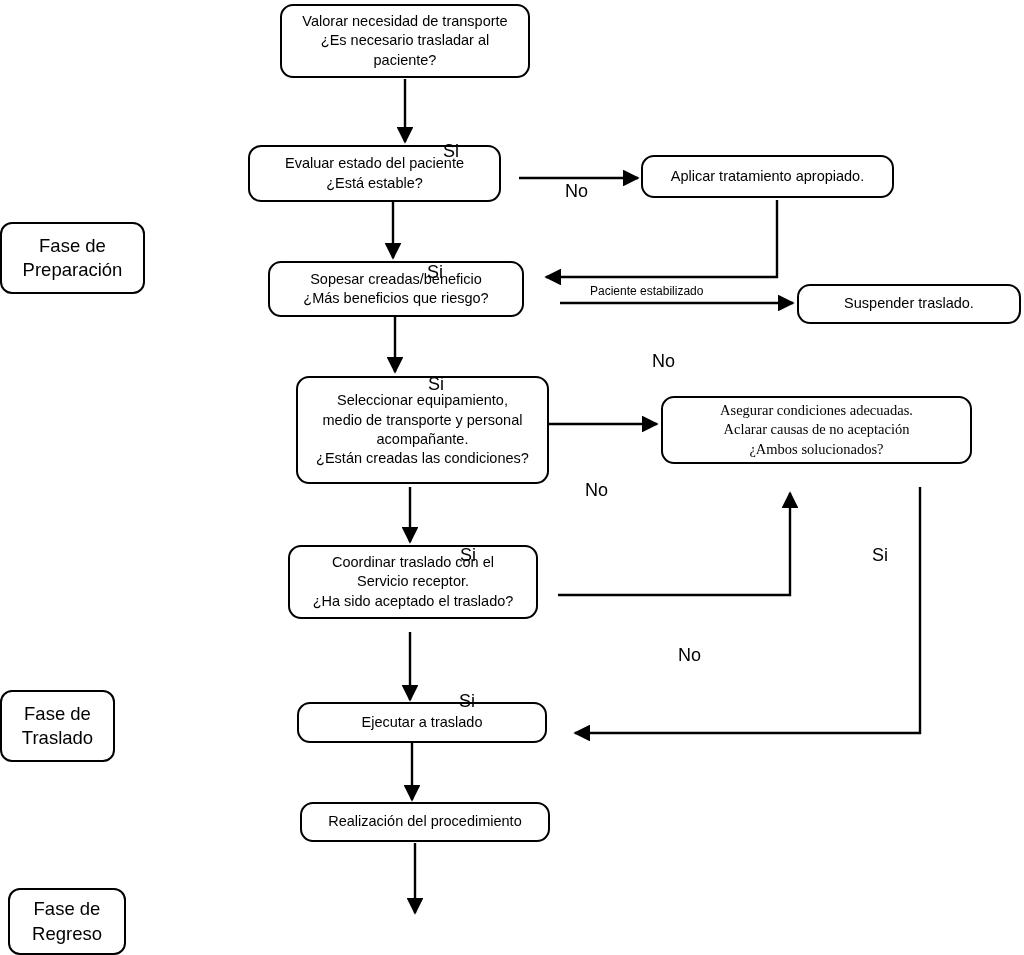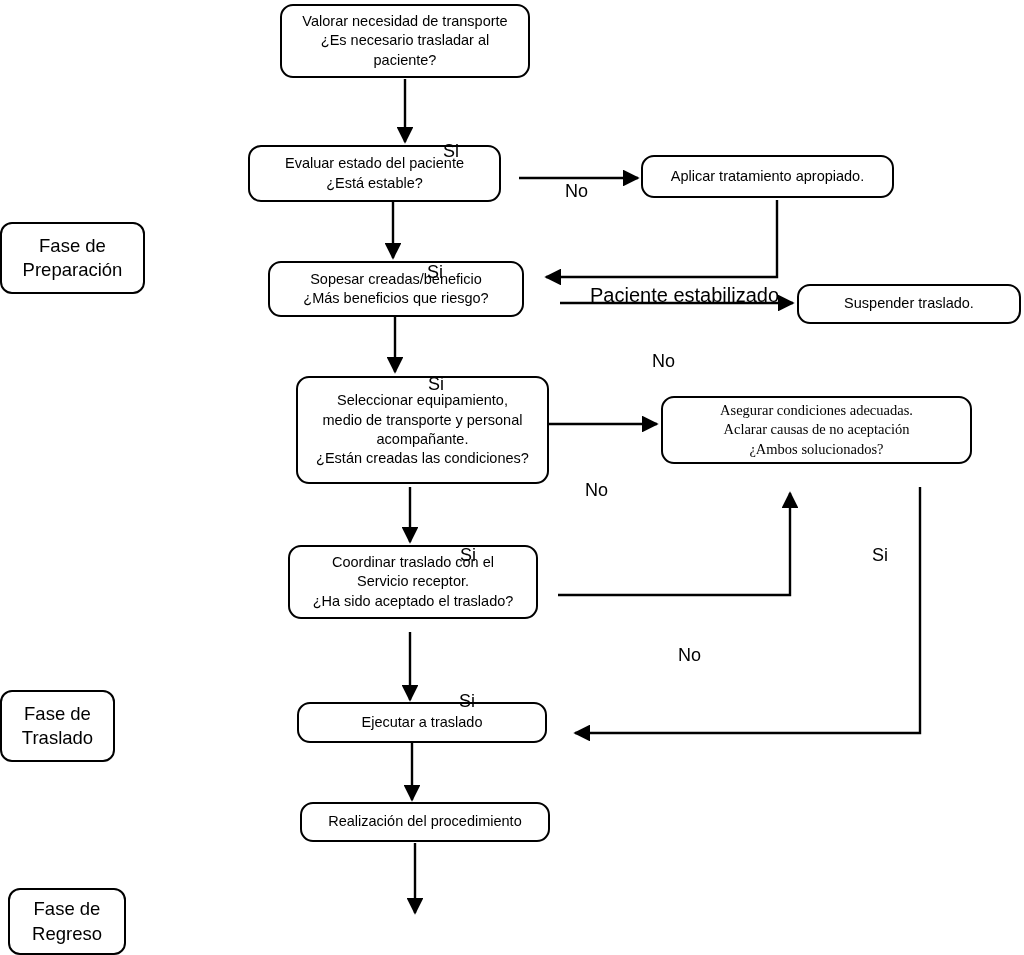--- a/index.html
+++ b/index.html
@@ -61,21 +61,21 @@
   }
   .edge-label {
     position: absolute;
     font-size: 18px;
     line-height: 1;
     white-space: nowrap;
     color: #000000;
     margin-top: 40px;
   }
   .edge-label.small {
-    font-size: 20px;
+    font-size: 12px;
   }
 </style>
 </head>
 <body>
 
 <div id="canvas">
 
   <svg class="edges" viewBox="0 0 1024 955" xmlns="http://www.w3.org/2000/svg">
     <defs>
       <marker id="arrow" viewBox="0 0 10 10" refX="9" refY="5" markerWidth="7" markerHeight="7" orient="auto-start-reverse">

